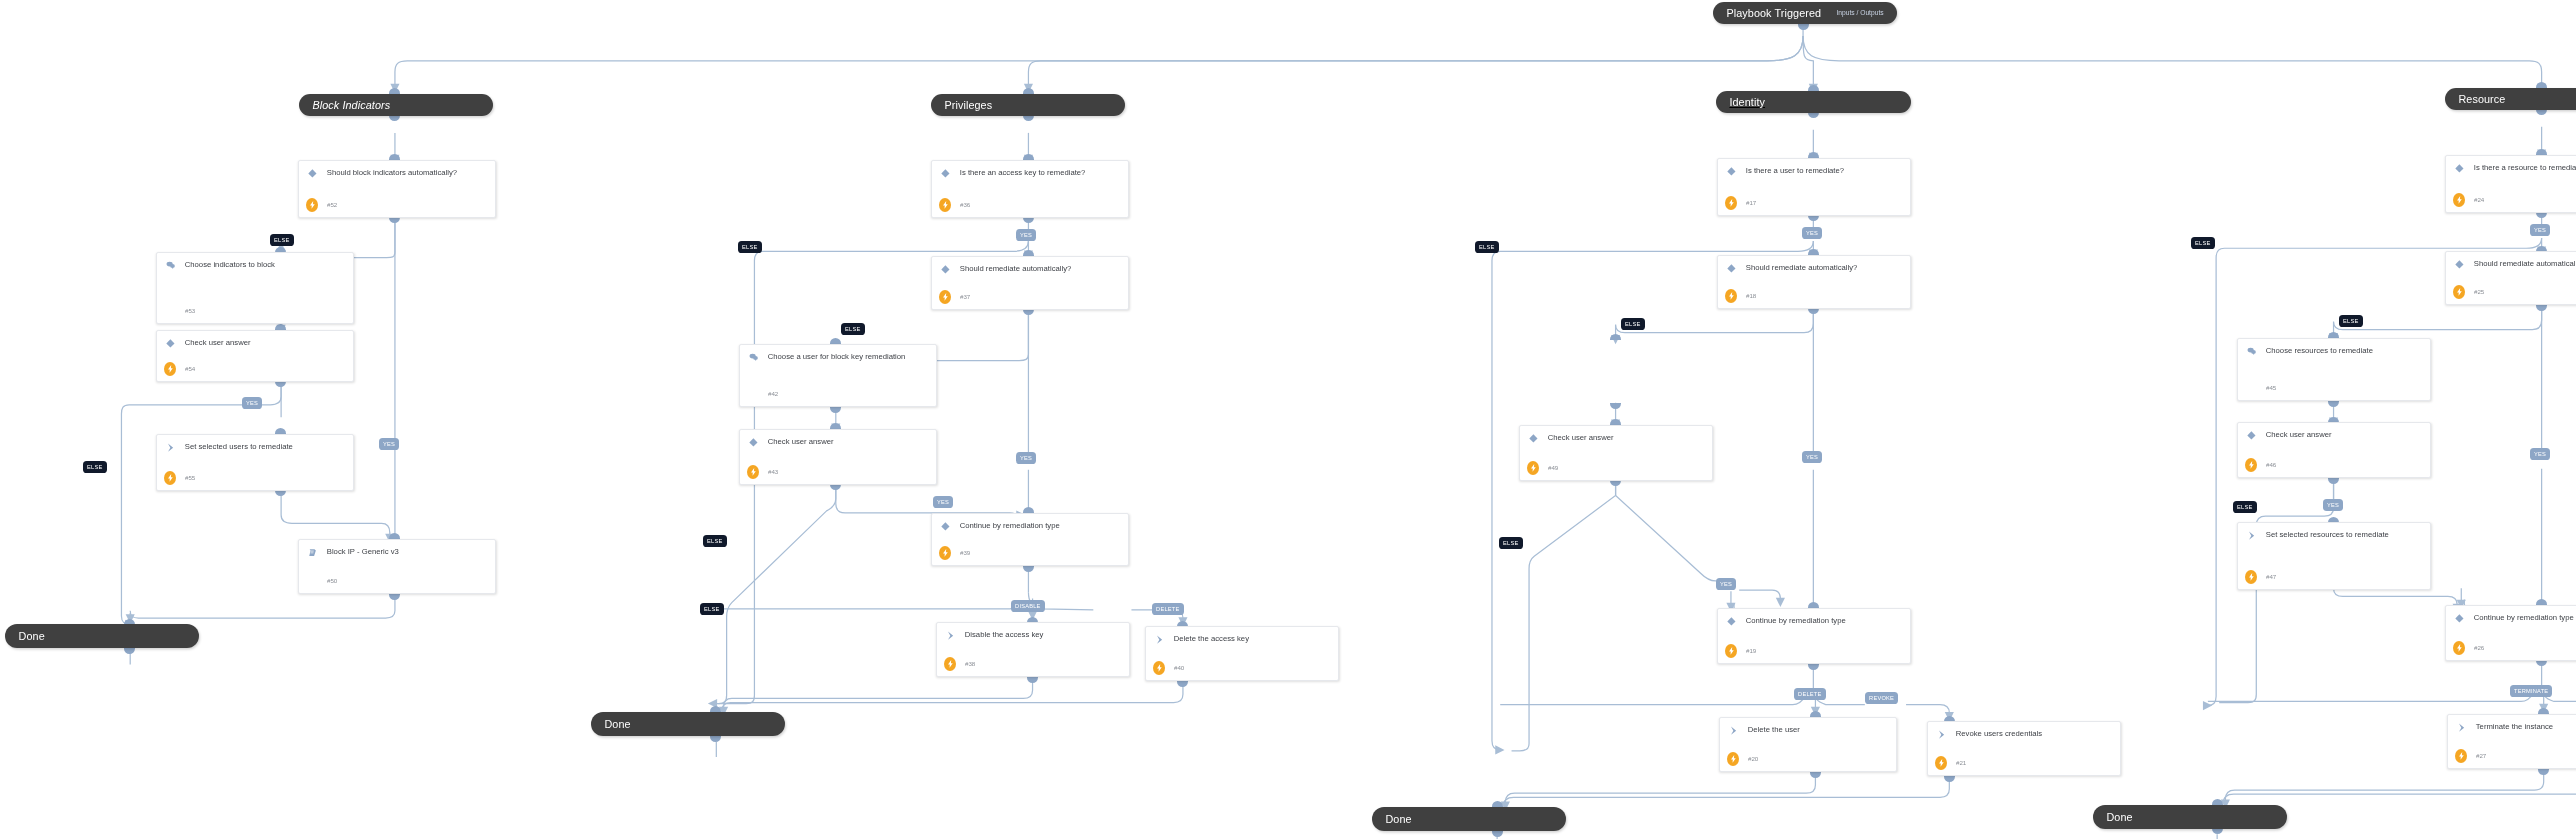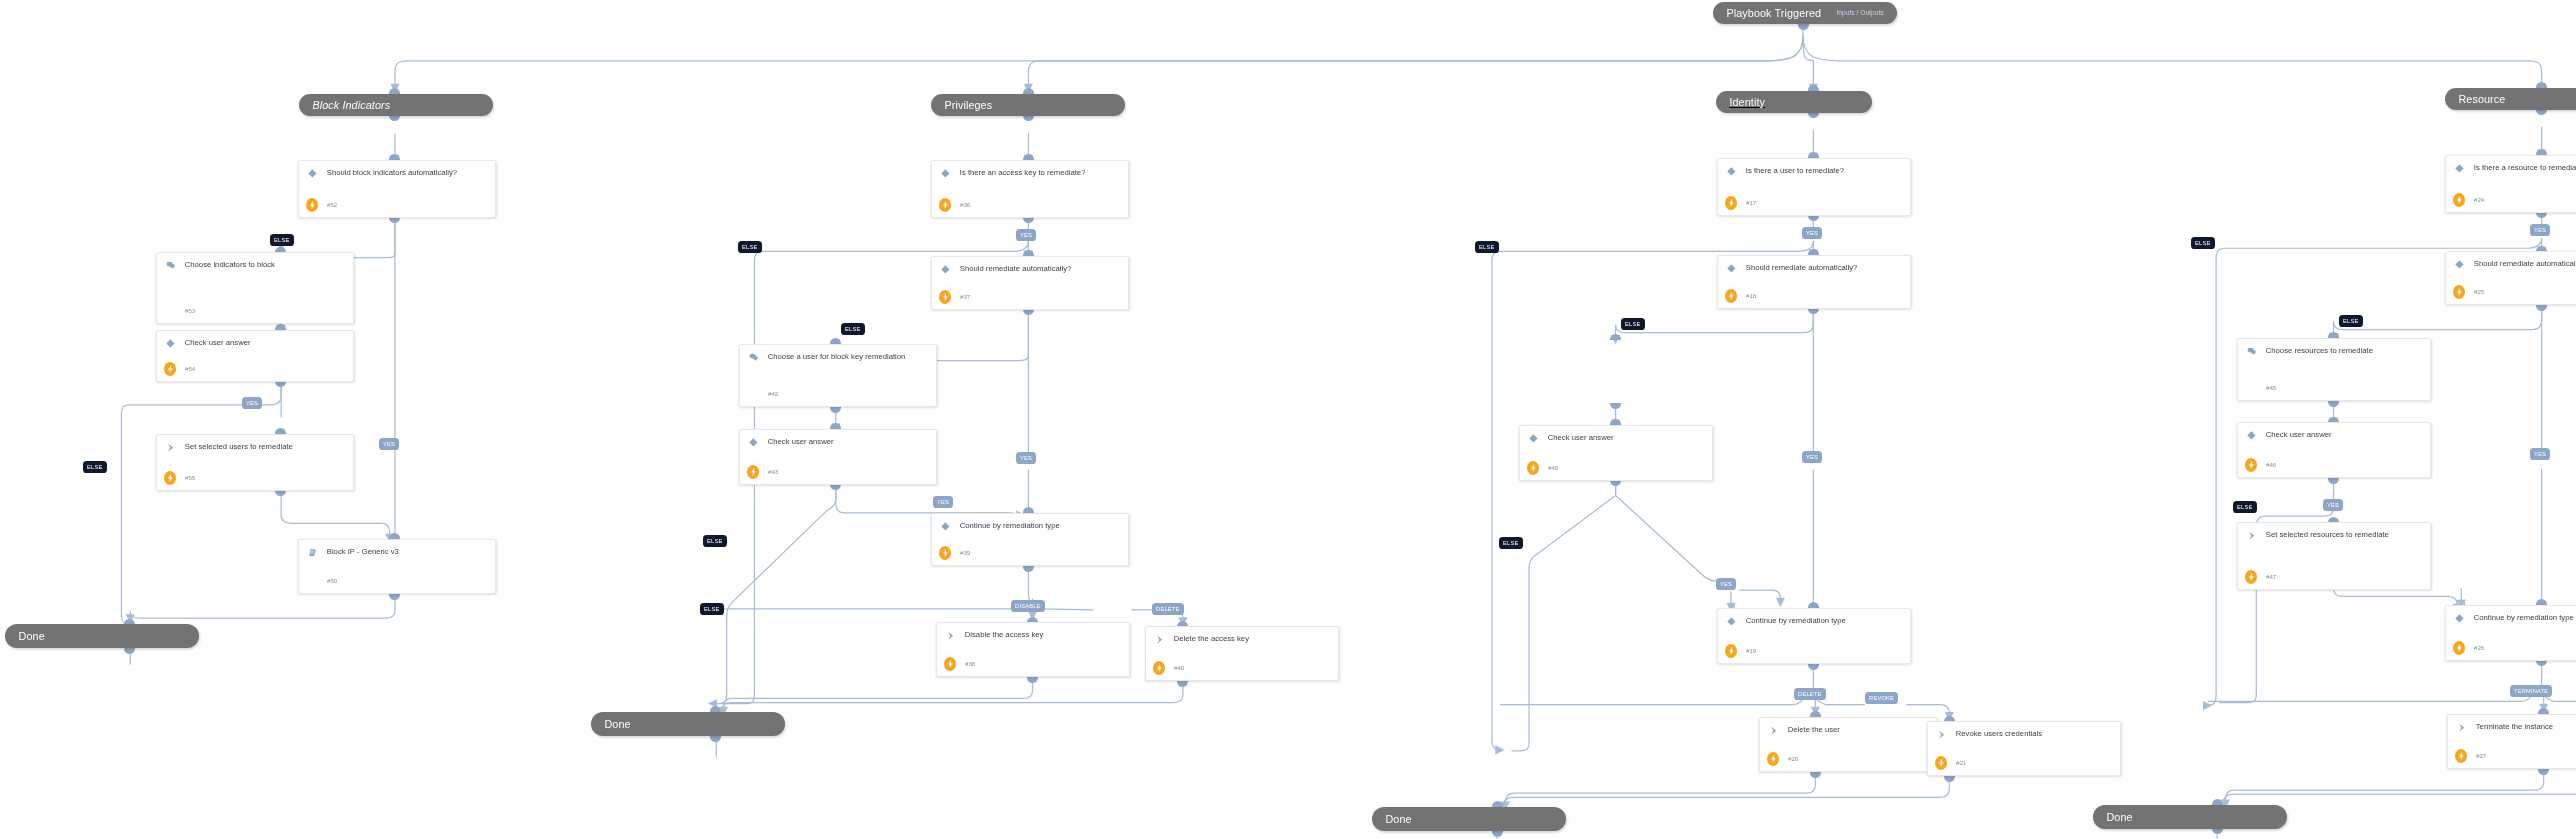--- a/index.html
+++ b/index.html
@@ -18,21 +18,21 @@
   #edges {
     position: absolute; top: 0; left: 0;
     width: 2849px; height: 839px;
     pointer-events: none;
   }
 
   
   .pill {
     position: absolute;
     box-sizing: border-box;
-    background: #737373;
+    background: #404040;
     border-radius: 515px;
     box-shadow: 1px 1.5px 2.6px rgba(0,0,0,0.18);
     display: flex;
     align-items: center;
     z-index: 6;
   }
   .pill .pill-title {
     color: #ffffff;
     font-size: 10.8px;
     padding-left: 13.4px;
@@ -277,21 +277,21 @@
   </div>
   <div class="port top" style="left:389px; top:88px;"></div>
   <div class="port bot" style="left:389px; top:115px;"></div>
 
   <div class="pill" style="left:931px; top:94px; width:194px; height:21.6px;">
     <span class="pill-title">Privileges</span>
   </div>
   <div class="port top" style="left:1023px; top:88px;"></div>
   <div class="port bot" style="left:1023px; top:115px;"></div>
 
-  <div class="pill" style="left:1716px; top:91px; width:156px; height:21.6px;text-decoration:underline;">
+  <div class="pill" style="left:1716px; top:91px; width:195px; height:21.6px;text-decoration:underline;">
     <span class="pill-title">Identity</span>
   </div>
   <div class="port top" style="left:1808px; top:85px;"></div>
   <div class="port bot" style="left:1808px; top:112px;"></div>
 
   <div class="pill" style="left:2445px; top:88px; width:194px; height:21.6px;">
     <span class="pill-title">Resource</span>
   </div>
   <div class="port top" style="left:2536px; top:82px;"></div>
   <div class="port bot" style="left:2536px; top:109px;"></div>
@@ -677,21 +677,21 @@
               <path d="M6.2 0 0 8.6h3.4L3 15l6.2-8.8H5.6Z" fill="#fff"></path>
             </svg>
           </span>
         <span class="card-id">#19</span>
       </div>
     </div>
   </div>
   <div class="port top" style="left:1808px; top:602px;"></div>
   <div class="port bot" style="left:1808px; top:664px;"></div>
 
-  <div class="card" style="left:1719px; top:717px; width:178px; height:55px;margin-left:40px;">
+  <div class="card" style="left:1719px; top:717px; width:178px; height:55px;">
     <div class="card-inner">
       <div class="card-row">
         <span class="card-icon">
             <svg width="7.2" height="9.3" viewBox="0 0 14 18">
               <path d="M2 1 12 9 2 17 6.5 9Z" fill="#8da6c6"></path>
             </svg>
           </span>
         <span class="card-label">Delete the user</span>
       </div>
       <div class="card-foot">

